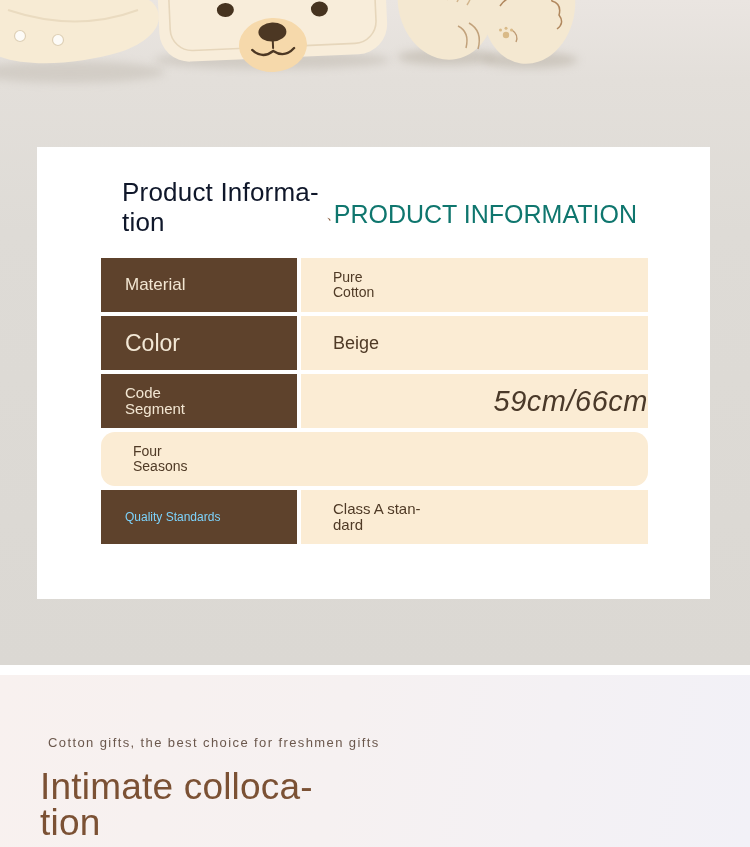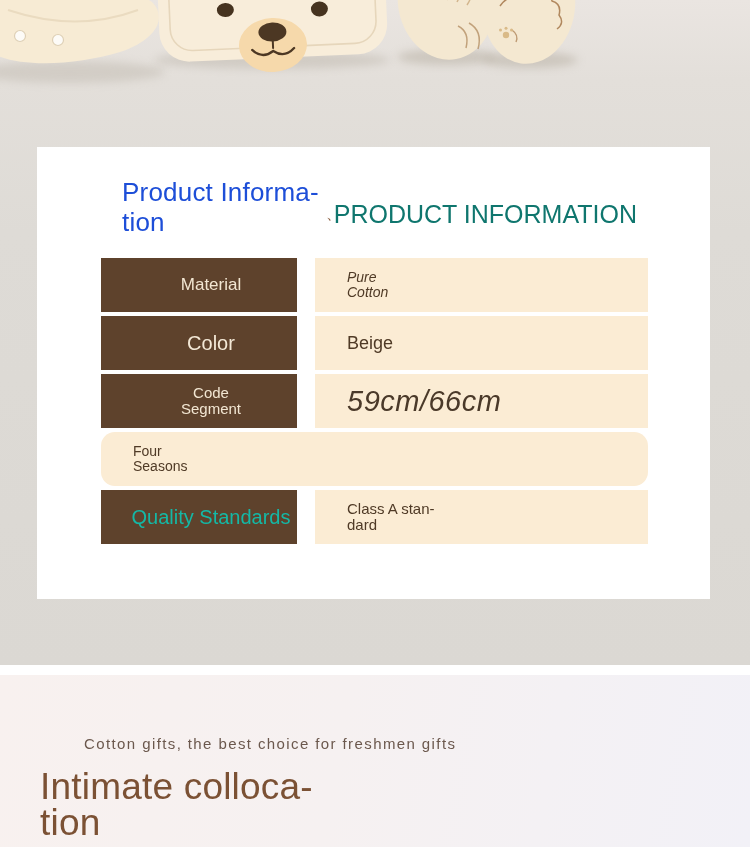--- a/index.html
+++ b/index.html
@@ -18,66 +18,66 @@
   }
   .hero svg{position:absolute;left:0;top:0;display:block;}
 
   
   .card{
     position:absolute;left:37px;top:147px;width:673px;height:452px;
     background:#ffffff;
   }
   .card-title{
     position:absolute;left:85px;top:30px;
-    font-size:26px;line-height:30px;color:#1d4ed8;letter-spacing:.2px;
+    font-size:26px;line-height:30px;color:#0f172a;letter-spacing:.2px;
   }
   .card-subtitle-mark{
     position:absolute;left:289px;top:58px;
     font-size:15px;color:#8a5e40;
   }
   .card-subtitle{
     position:absolute;right:73px;top:53px;
     font-size:25px;line-height:28px;font-weight:400;color:#0f766e;
     letter-spacing:0px;white-space:nowrap;
   }
 
   
   .spec-table{position:absolute;left:64px;top:111px;width:547px;}
   .spec-row{display:flex;margin-bottom:4px;height:54px;}
   .spec-label{
     width:196px;box-sizing:border-box;background:#5e422c;color:#f2e6d2;
     display:flex;flex-direction:column;justify-content:center;
-    padding-left:24px;margin-right:18px;text-align:center;
+    padding-left:24px;margin-right:4px;
   }
   .spec-value{
     flex:1;box-sizing:border-box;background:#fbecd4;color:#4f3a26;
     display:flex;flex-direction:column;justify-content:center;
     padding-left:32px;
   }
   
   .spec-row:nth-of-type(1) .spec-label{font-size:17px;line-height:20px;}
-  .spec-row:nth-of-type(1) .spec-value{font-size:14px;line-height:15px;font-style:italic;}
-  .spec-row:nth-of-type(2) .spec-label{font-size:20px;line-height:26px;color:#f3e8d6;}
+  .spec-row:nth-of-type(1) .spec-value{font-size:14px;line-height:15px;}
+  .spec-row:nth-of-type(2) .spec-label{font-size:23px;line-height:26px;color:#f3e8d6;}
   .spec-row:nth-of-type(2) .spec-value{font-size:18px;line-height:20px;}
   .spec-row:nth-of-type(3) .spec-label{font-size:15px;line-height:16px;}
-  .spec-row:nth-of-type(3) .spec-value{font-size:29px;line-height:30px;font-style:italic;color:#4a3929;letter-spacing:.5px;}
+  .spec-row:nth-of-type(3) .spec-value{font-size:29px;line-height:30px;font-style:italic;color:#4a3929;letter-spacing:.5px;text-align:right;}
   .spec-row:nth-of-type(4) .spec-label{font-size:19px;line-height:20px;}
   .spec-row:nth-of-type(4) .spec-value{font-size:14px;line-height:15px;border-radius:14px;}
-  .spec-row:nth-of-type(5) .spec-label{font-size:20px;line-height:18px;color:#14b8a6;}
+  .spec-row:nth-of-type(5) .spec-label{font-size:12px;line-height:18px;color:#7dd3fc;}
   .spec-row:nth-of-type(5) .spec-value{font-size:15px;line-height:16px;}
 
   
   .white-band{width:750px;height:10px;background:#ffffff;}
   .footer{
     position:relative;width:750px;height:172px;
     background:linear-gradient(100deg,#f8f1ef 0%,#f6f1f1 45%,#f2f1f7 100%);
   }
   .footer-tagline{
     position:absolute;left:48px;top:60px;
-    font-size:15px;letter-spacing:1.4px;color:#6b584d;font-weight:400;margin-left:36px;
+    font-size:13px;letter-spacing:1.4px;color:#6b584d;font-weight:400;
   }
   .footer-heading{
     position:absolute;left:40px;top:94px;
     font-size:37px;line-height:36px;color:#7b5134;letter-spacing:.2px;
   }
 </style>
 </head>
 <body>
 
 <div class="page">

